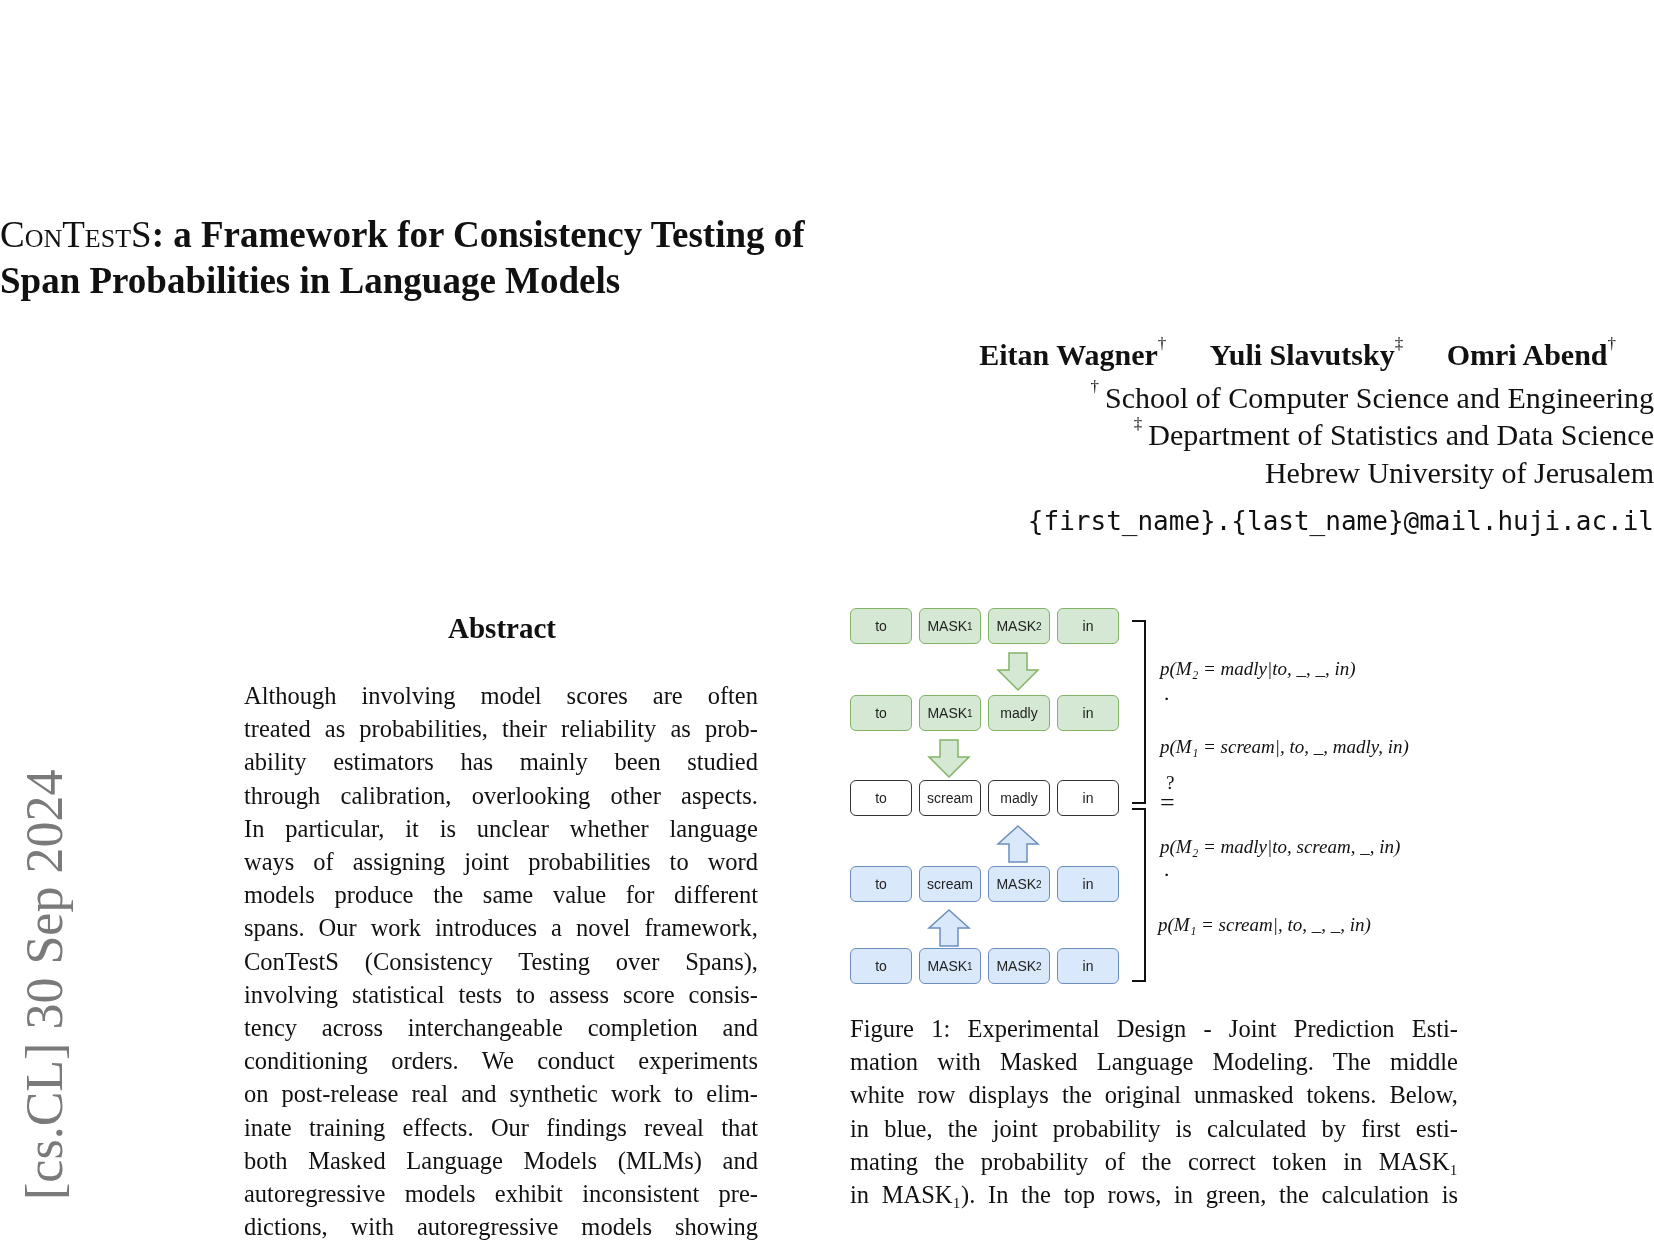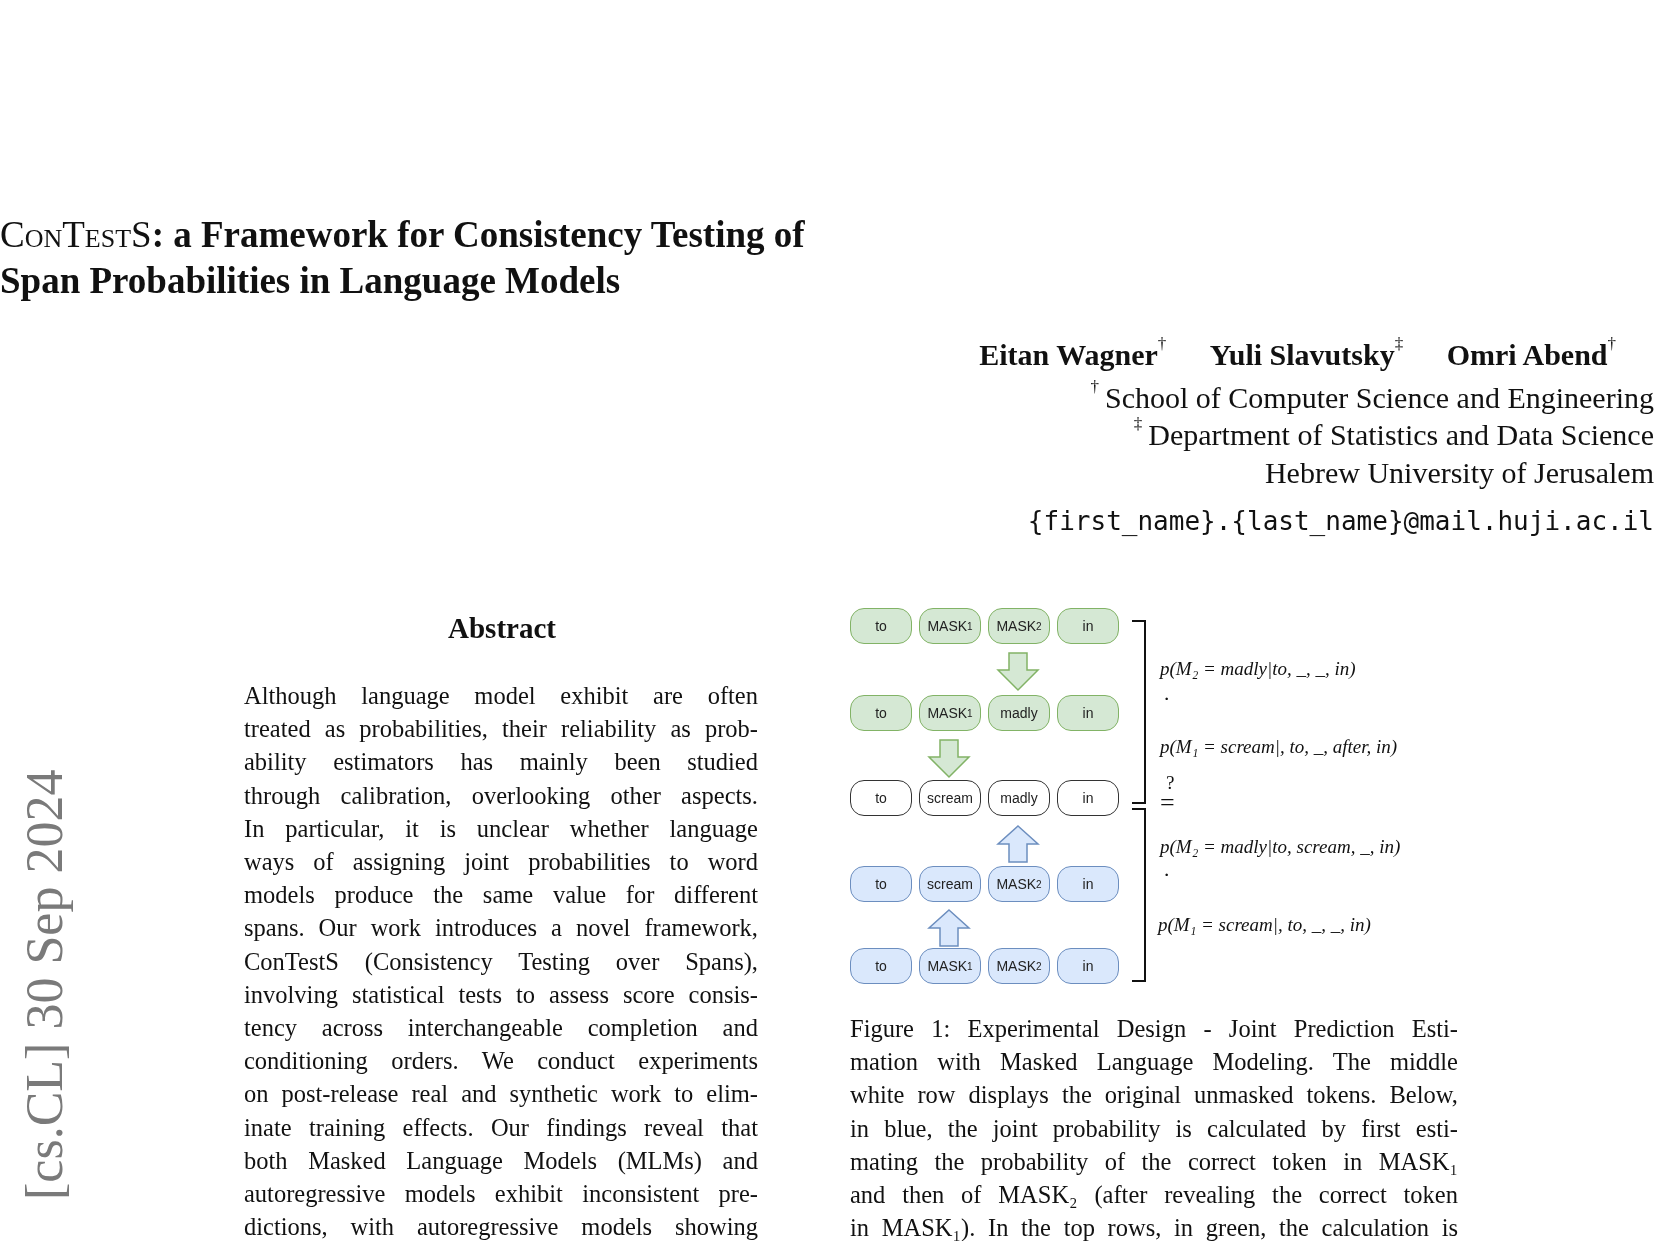--- a/index.html
+++ b/index.html
@@ -19,21 +19,21 @@
   .arxiv { position:absolute; left:-205px; top:920px; width:500px; height:60px;
            transform:rotate(-90deg); transform-origin:center center;
            color:#7a7a7a; font-size:52px; white-space:nowrap; text-align:left; }
   .abstract-head { position:absolute; left:244px; width:516px; top:612px; text-align:center;
                    font-weight:bold; font-size:29px; }
   .abstract { position:absolute; left:244px; top:679px; width:514px;
               font-size:24.5px; line-height:33.2px; text-align:justify; hyphens:manual; }
   .abstract .ln { display:block; text-align:justify; text-align-last:justify; white-space:nowrap; }
   .fig { position:absolute; left:850px; top:608px; width:620px; height:380px; }
   .row { position:absolute; left:0; height:38px; display:flex; gap:7px; }
-  .tok { width:62px; height:36px; border-radius:14px; display:flex; align-items:center;
+  .tok { width:62px; height:36px; border-radius:6px; display:flex; align-items:center;
          justify-content:center; font-family:"Liberation Sans", "DejaVu Sans", sans-serif;
          font-size:14px; color:#222; box-sizing:border-box; }
   .tok sub { font-size:10px; }
   .green { background:#d5e8d4; border:1.5px solid #82b366; }
   .white { background:#ffffff; border:1.5px solid #333; }
   .blue  { background:#dae8fc; border:1.5px solid #6c8ebf; }
   .arrow { position:absolute; }
   .math { position:absolute; font-family:"Liberation Serif", "DejaVu Serif", serif;
           font-style:italic; font-size:19px; white-space:nowrap; }
   .dot { position:absolute; font-size:22px; }
@@ -58,21 +58,21 @@
 
 <div class="affil" style="top:381px"><sup>†</sup><span>School of Computer Science and Engineering</span></div>
 <div class="affil" style="top:418px; padding-left:34px; box-sizing:border-box;font-family:Liberation Serif, serif;"><sup>‡</sup><span>Department of Statistics and Data Science</span></div>
 <div class="affil" style="top:456px"><span>Hebrew University of Jerusalem</span></div>
 <div class="email">{first_name}.{last_name}@mail.huji.ac.il</div>
 
 <div class="arxiv">[cs.CL]  30 Sep 2024</div>
 
 <div class="abstract-head">Abstract</div>
 <div class="abstract">
-  <span class="ln">Although language model exhibit are often</span>
+  <span class="ln">Although involving model scores are often</span>
   <span class="ln">treated as probabilities, their reliability as prob-</span>
   <span class="ln">ability estimators has mainly been studied</span>
   <span class="ln">through calibration, overlooking other aspects.</span>
   <span class="ln">In particular, it is unclear whether language</span>
   <span class="ln">ways of assigning joint probabilities to word</span>
   <span class="ln">models produce the same value for different</span>
   <span class="ln">spans. Our work introduces a novel framework,</span>
   <span class="ln">ConTestS (Consistency Testing over Spans),</span>
   <span class="ln">involving statistical tests to assess score consis-</span>
   <span class="ln">tency across interchangeable completion and</span>
@@ -177,29 +177,28 @@
     <div class="tok blue">
         <span>in</span>
       </div>
   </div>
 
   <div class="bracket" style="left:282px; top:12px; width:12px; height:180px;"></div>
   <div class="bracket" style="left:282px; top:200px; width:12px; height:170px;"></div>
 
   <div class="math" style="left:310px; top:50px">p(M₂ = madly|to, _, _, in)</div>
   <div class="dot" style="left:313px; top:78px">·</div>
-  <div class="math" style="left:310px; top:128px">p(M₁ = scream|, to, _, after, in)</div>
+  <div class="math" style="left:310px; top:128px">p(M₁ = scream|, to, _, madly, in)</div>
   <div class="math" style="left:316px; top:164px; font-style:normal;">?</div>
   <div class="math" style="left:310px; top:180px; font-style:normal; font-size:26px;">=</div>
   <div class="math" style="left:310px; top:228px">p(M₂ = madly|to, scream, _, in)</div>
   <div class="dot" style="left:313px; top:254px">·</div>
   <div class="math" style="left:308px; top:306px">p(M₁ = scream|, to, _, _, in)</div>
 </div>
 
 <div class="caption">
   <span class="ln">Figure 1: Experimental Design - Joint Prediction Esti-</span>
   <span class="ln">mation with Masked Language Modeling. The middle</span>
   <span class="ln">white row displays the original unmasked tokens. Below,</span>
   <span class="ln">in blue, the joint probability is calculated by first esti-</span>
   <span class="ln">mating the probability of the correct token in MASK₁</span>
-  <span class="ln">and then of MASK₂ (after revealing the correct token</span>
   <span class="ln">in MASK₁). In the top rows, in green, the calculation is</span>
 </div>
 
 </body></html>

